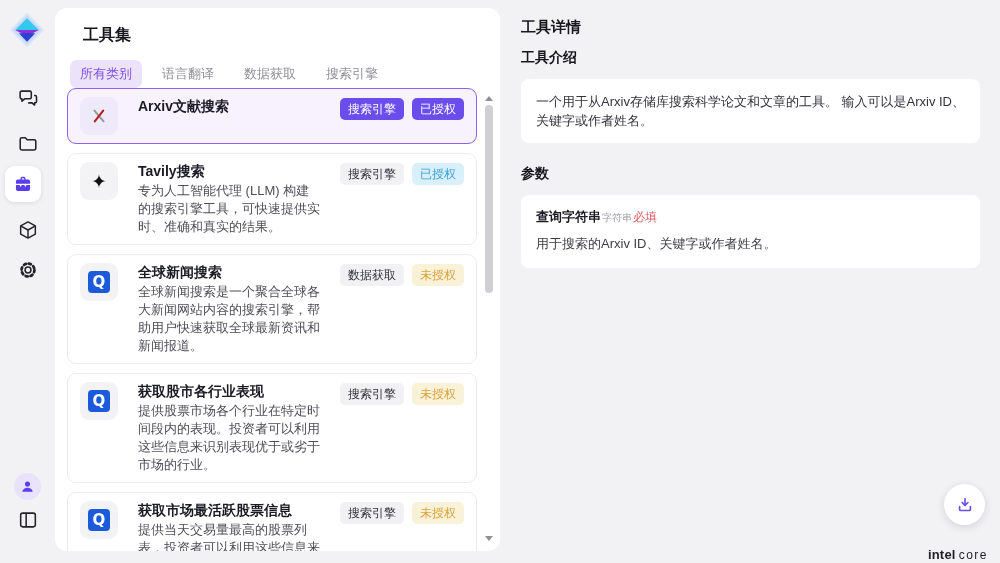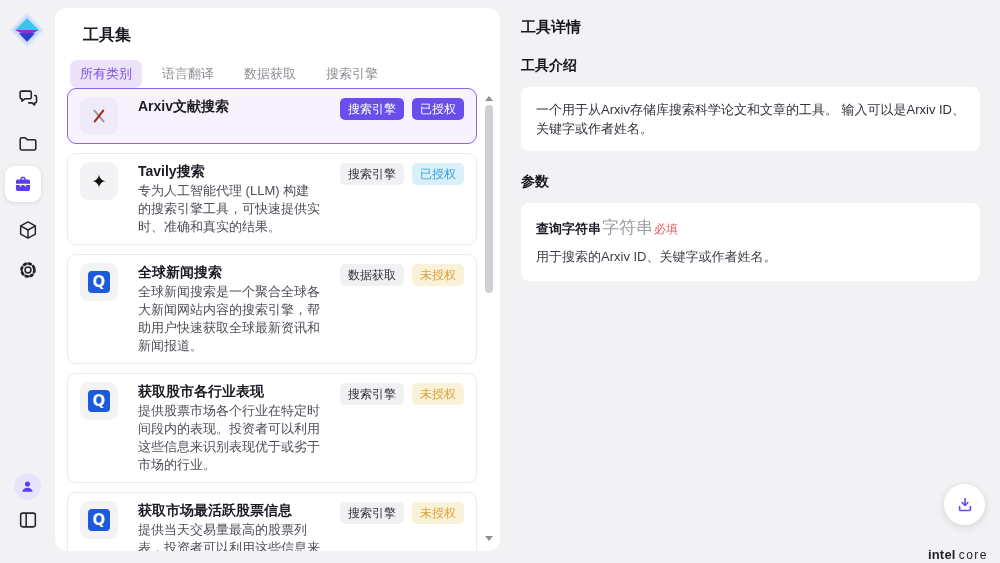--- a/index.html
+++ b/index.html
@@ -42,27 +42,27 @@
   .b-yellow { background:#faf2d8; color:#d9a23a; }
 
   
   .sb-up, .sb-down { position:absolute; left:430px; width:0; height:0; border-left:4px solid transparent; border-right:4px solid transparent; }
   .sb-up   { top:88px;  border-bottom:5px solid #8f8f97; }
   .sb-down { top:528px; border-top:5px solid #8f8f97; }
   .sb-thumb { position:absolute; left:430px; top:97px; width:8px; height:188px; border-radius:4px; background:#cfcfd4; }
 
   
   .detail { position:absolute; left:500px; top:0; width:500px; height:563px; padding:18px 20px 0 21px; }
-  .detail-title { font-size:15px; font-weight:bold; margin-bottom:20px; }
+  .detail-title { font-size:15px; font-weight:bold; margin-bottom:12px; }
   .section-h { font-size:14px; font-weight:bold; margin-bottom:12px; }
   .intro-card { background:#ffffff; border-radius:8px; padding:13px 15px; font-size:13px; color:#33333d; line-height:19px; margin-bottom:22px; }
   .param-card { background:#ffffff; border-radius:8px; padding:13px 15px 15px; }
   .param-head { display:flex; align-items:baseline; gap:1px; margin-bottom:9px; }
   .param-name { font-size:13px; font-weight:bold; color:#1b1b25; }
-  .param-type { font-size:17px; color:#9a9aa2; }
+  .param-type { font-size:10px; color:#9a9aa2; }
   .param-req  { font-size:12px; color:#e05a5e; }
   .param-desc { font-size:13px; color:#3d3d47; }
 
   
   .fab { position:absolute; left:944px; top:484px; width:41px; height:41px; border-radius:50%; background:#ffffff; box-shadow:0 2px 8px rgba(30,30,60,.14); display:flex; align-items:center; justify-content:center; cursor:pointer; }
   .fab svg { width:20px; height:20px; }
   .brand { position:absolute; left:922px; top:548px; width:66px; text-align:right; line-height:1; }
   .brand-row { display:flex; justify-content:flex-end; align-items:baseline; gap:3px; }
   .brand-intel { font-size:13px; font-weight:bold; color:#1f1f26; letter-spacing:.2px; }
   .brand-core { font-size:12px; color:#1f1f26; letter-spacing:1.5px; }

